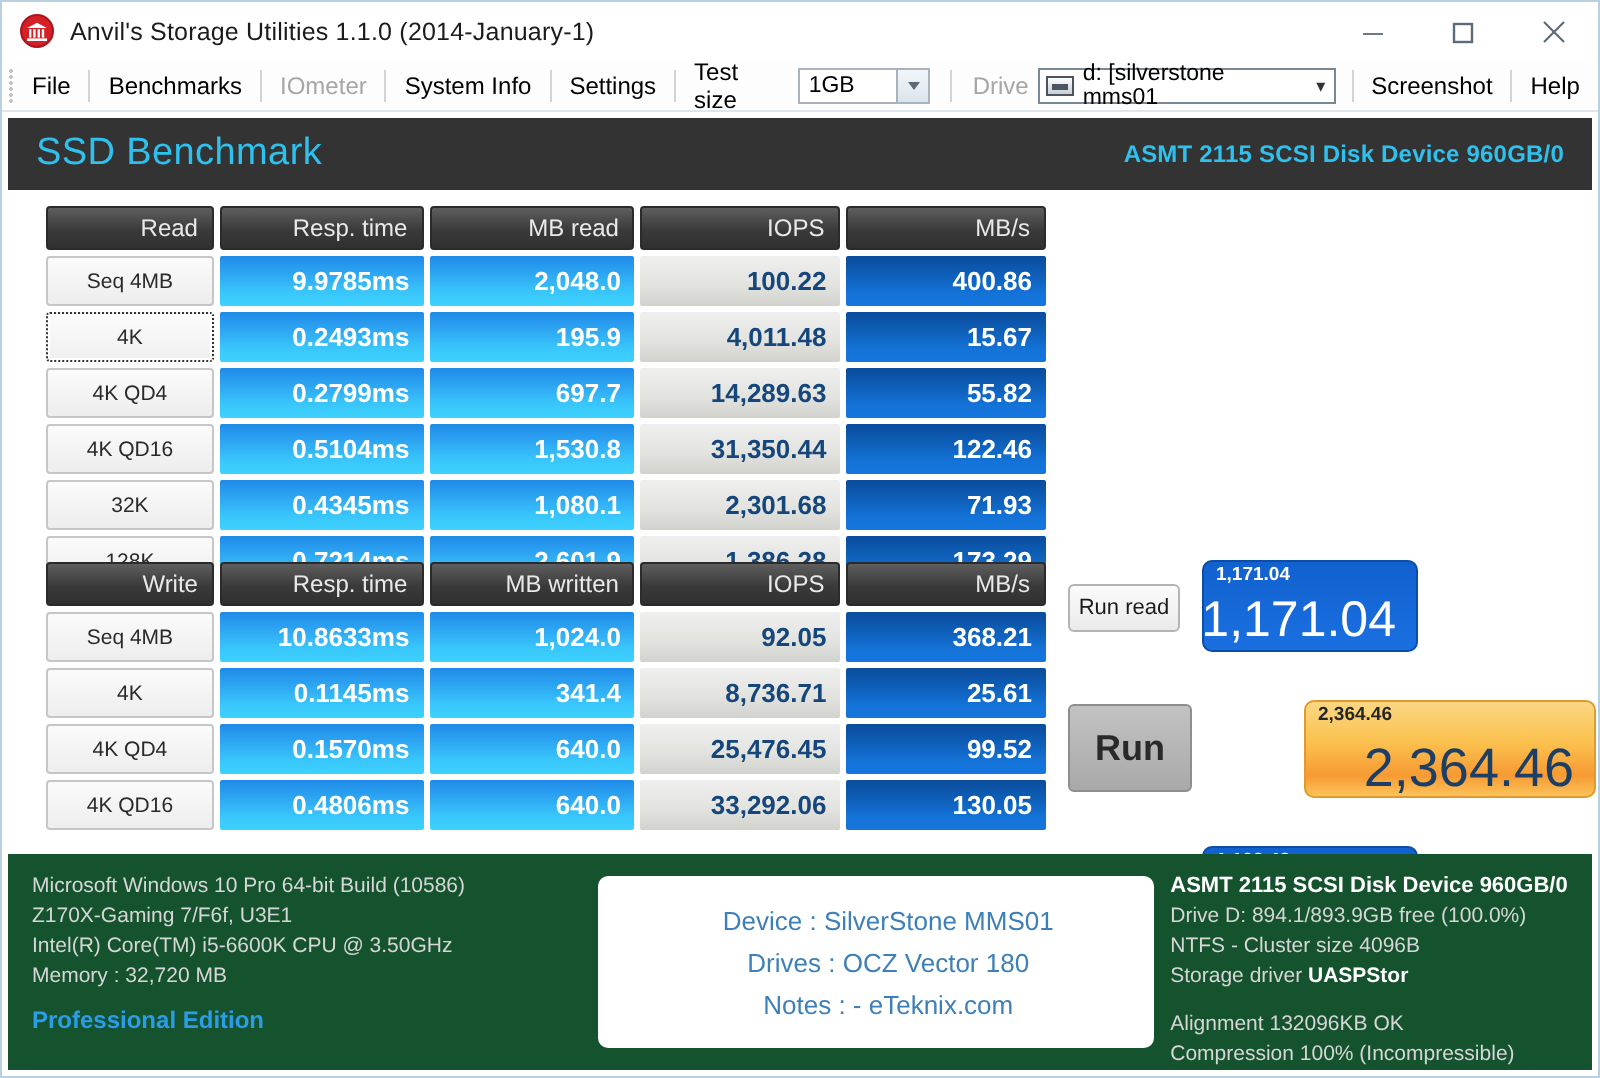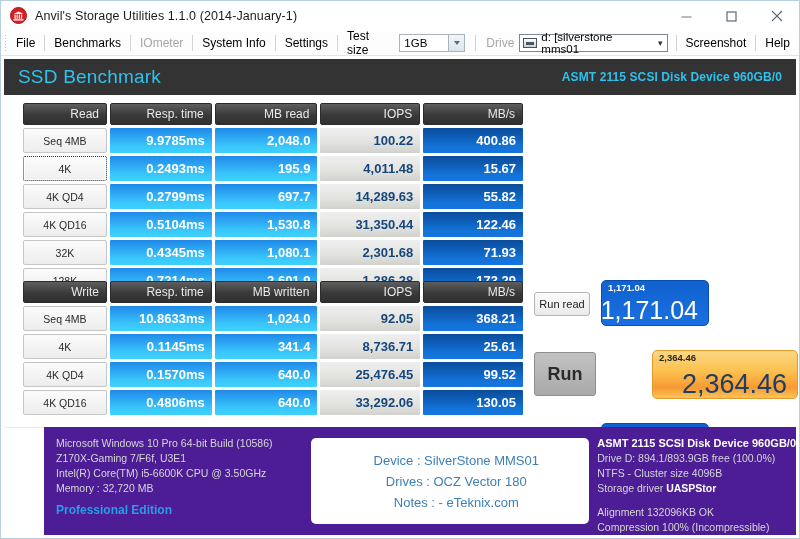--- a/index.html
+++ b/index.html
@@ -200,23 +200,22 @@
     background:linear-gradient(180deg,#fbd783 0%,#fbc24f 42%,#f79a33 78%,#fcc35a 100%);
     border:1px solid #e09b2c;
     padding-bottom:0;
   }
   .sb-total .small { color:#262626; }
   .sb-total .big { color:#1d3f66; font-size:27px; }
 
   
   .footer {
     position:absolute; left:3px; right:3px; bottom:3px;
-    height:108px; background:#4c1d95;
+    height:108px; background:#14532d;
     display:flex;
-    margin-left:40px;
   }
   .foot-left { width:302px; padding:9px 0 0 12px; }
   .foot-left div { font-size:10.5px; color:#d6d6d6; line-height:15px; white-space:nowrap; }
   .foot-left .edition { color:#2b9ce8; font-weight:bold; font-size:12px; margin-top:7px; }
 
   .foot-mid { flex:1; display:flex; align-items:center; justify-content:center; }
   .notebox {
     width:278px; height:86px; background:#ffffff; border-radius:5px;
     padding:12px 4px 0 16px;
     text-align:center;

